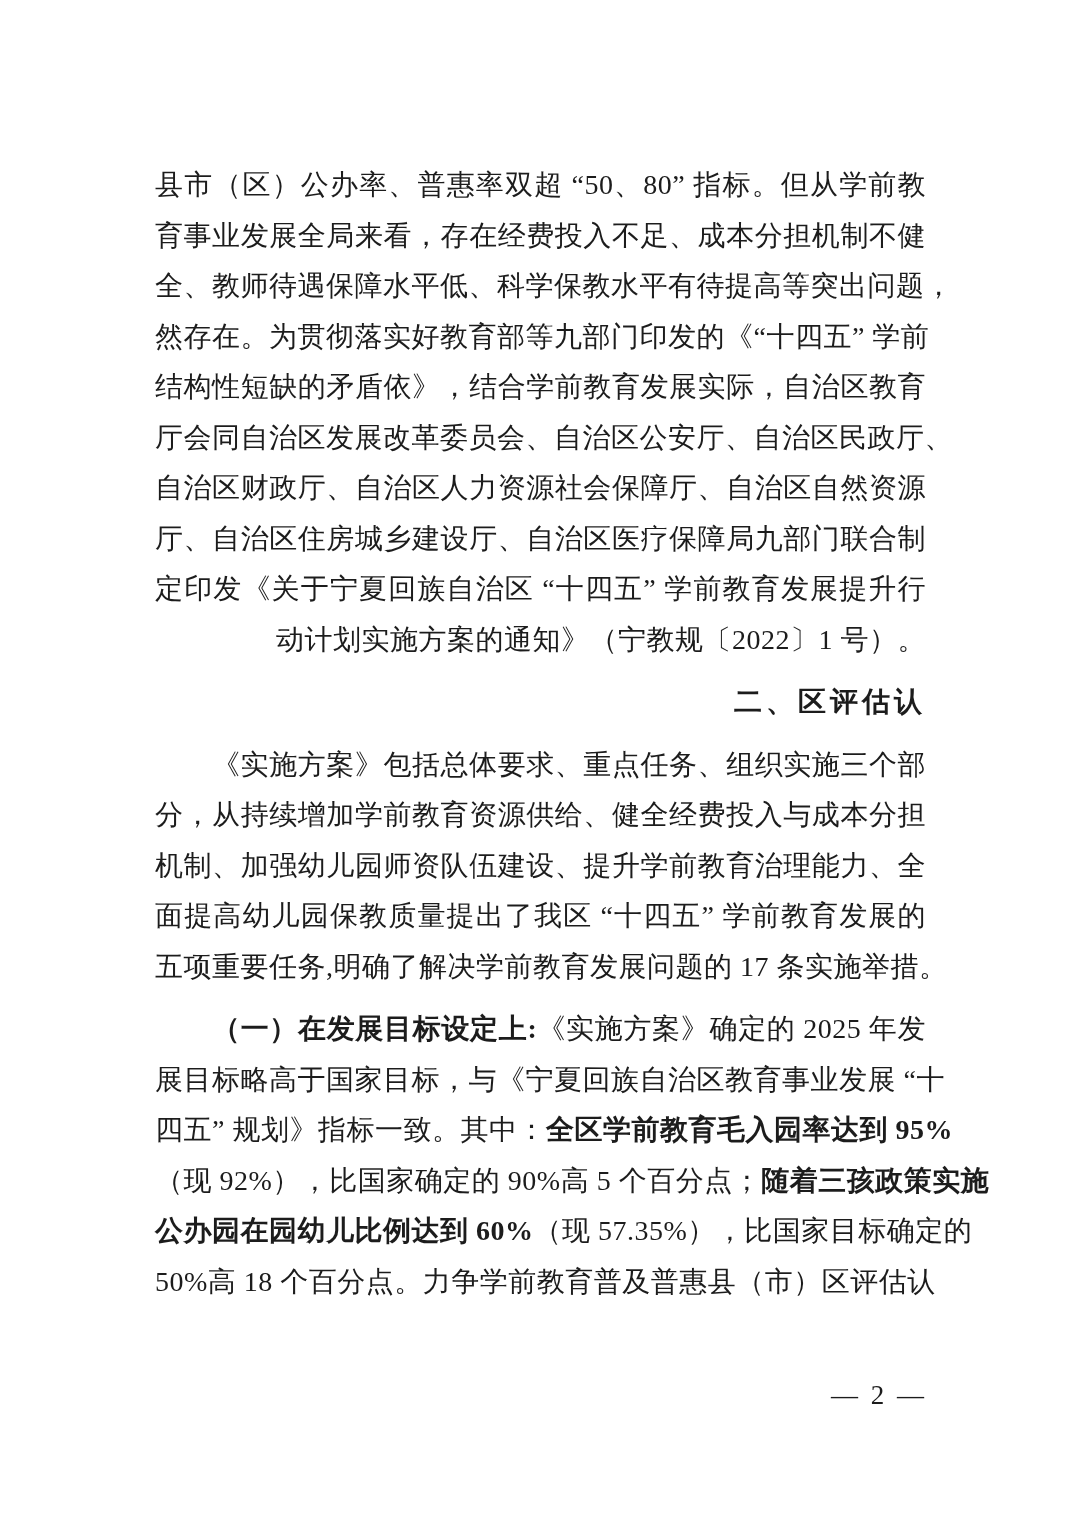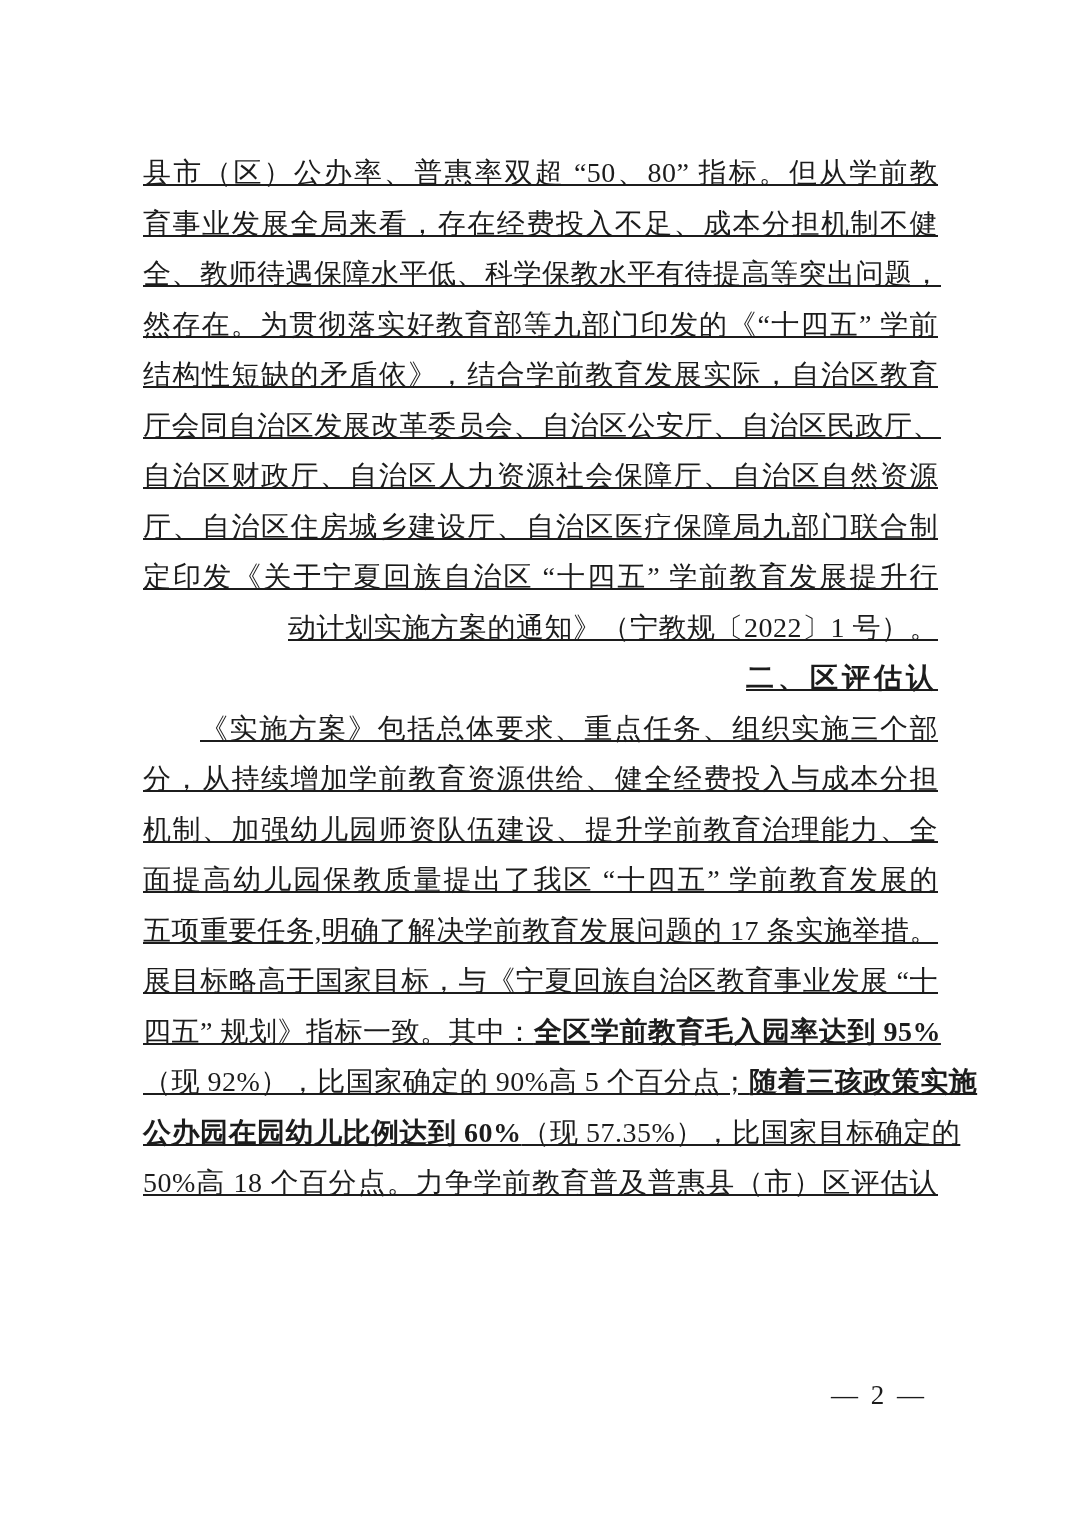--- a/index.html
+++ b/index.html
@@ -16,21 +16,21 @@
     position: absolute;
     inset: 0;
     background: #ffffff;
   }
   .text-block {
     position: absolute;
     left: 143px;
     top: 148px;
     width: 795px;
   }
-  .paragraph { margin: 0; padding: 0; text-decoration: underline; }
+  .paragraph { margin: 12px; padding: 0; }
   .line {
     font-size: 28px;
     line-height: 50.5px;
     height: 50.5px;
     white-space: nowrap;
     text-align: right;
     letter-spacing: 0.5px;
   }
   .line.justify {
     text-align: justify;
@@ -74,20 +74,21 @@
         <div class="line indent"><b>二、区评估认</b></div>
       </div>
       <div class="paragraph body">
         <div class="line justify indent"><span>《实施方案》包括总体要求、重点任务、组织实施三个部</span></div>
         <div class="line justify"><span>分，从持续增加学前教育资源供给、健全经费投入与成本分担</span></div>
         <div class="line justify"><span>机制、加强幼儿园师资队伍建设、提升学前教育治理能力、全</span></div>
         <div class="line justify"><span>面提高幼儿园保教质量提出了我区 “十四五” 学前教育发展的</span></div>
         <div class="line justify"><span>五项重要任务,明确了解决学前教育发展问题的 17 条实施举措。</span></div>
       </div>
       <div class="paragraph body">
+        <div class="line justify indent"><b>（一）在发展目标设定上:</b><span>《实施方案》确定的 2025 年发</span></div>
         <div class="line justify"><span>展目标略高于国家目标，与《宁夏回族自治区教育事业发展 “十</span></div>
         <div class="line justify"><span>四五” 规划》指标一致。其中：</span><b>全区学前教育毛入园率达到 95%</b></div>
         <div class="line justify"><span>（现 92%），比国家确定的 90%高 5 个百分点；</span><b>随着三孩政策实施</b></div>
         <div class="line justify"><b>公办园在园幼儿比例达到 60%</b><span>（现 57.35%），比国家目标确定的</span></div>
         <div class="line justify"><span>50%高 18 个百分点。力争学前教育普及普惠县（市）区评估认</span></div>
       </div>
     </div>
   <div class="page-number">— 2 —</div>
 </div>
 

